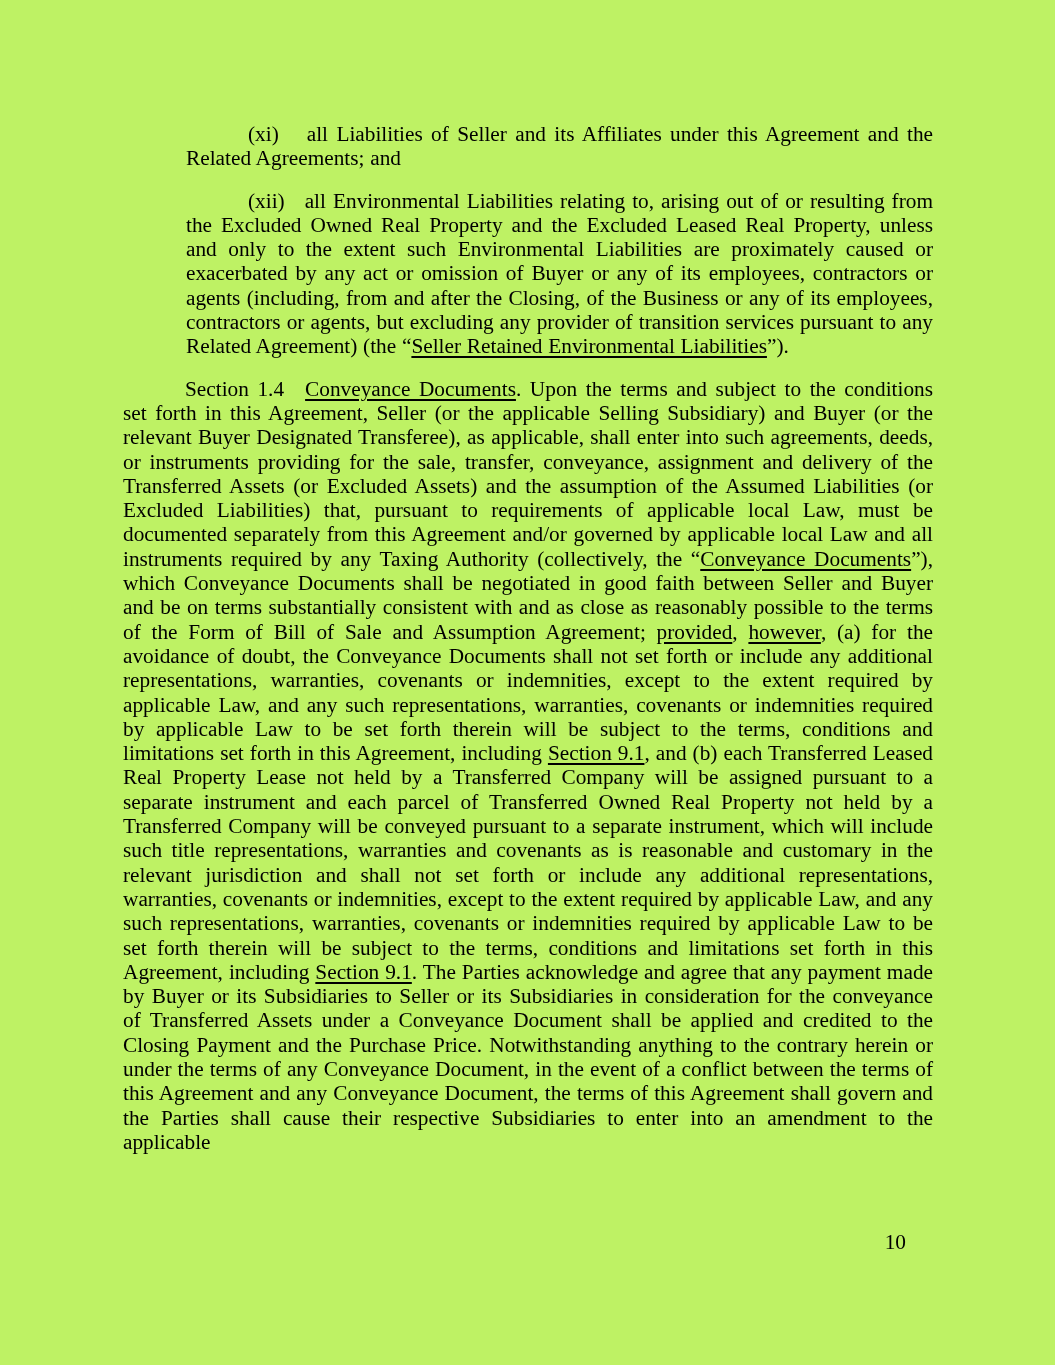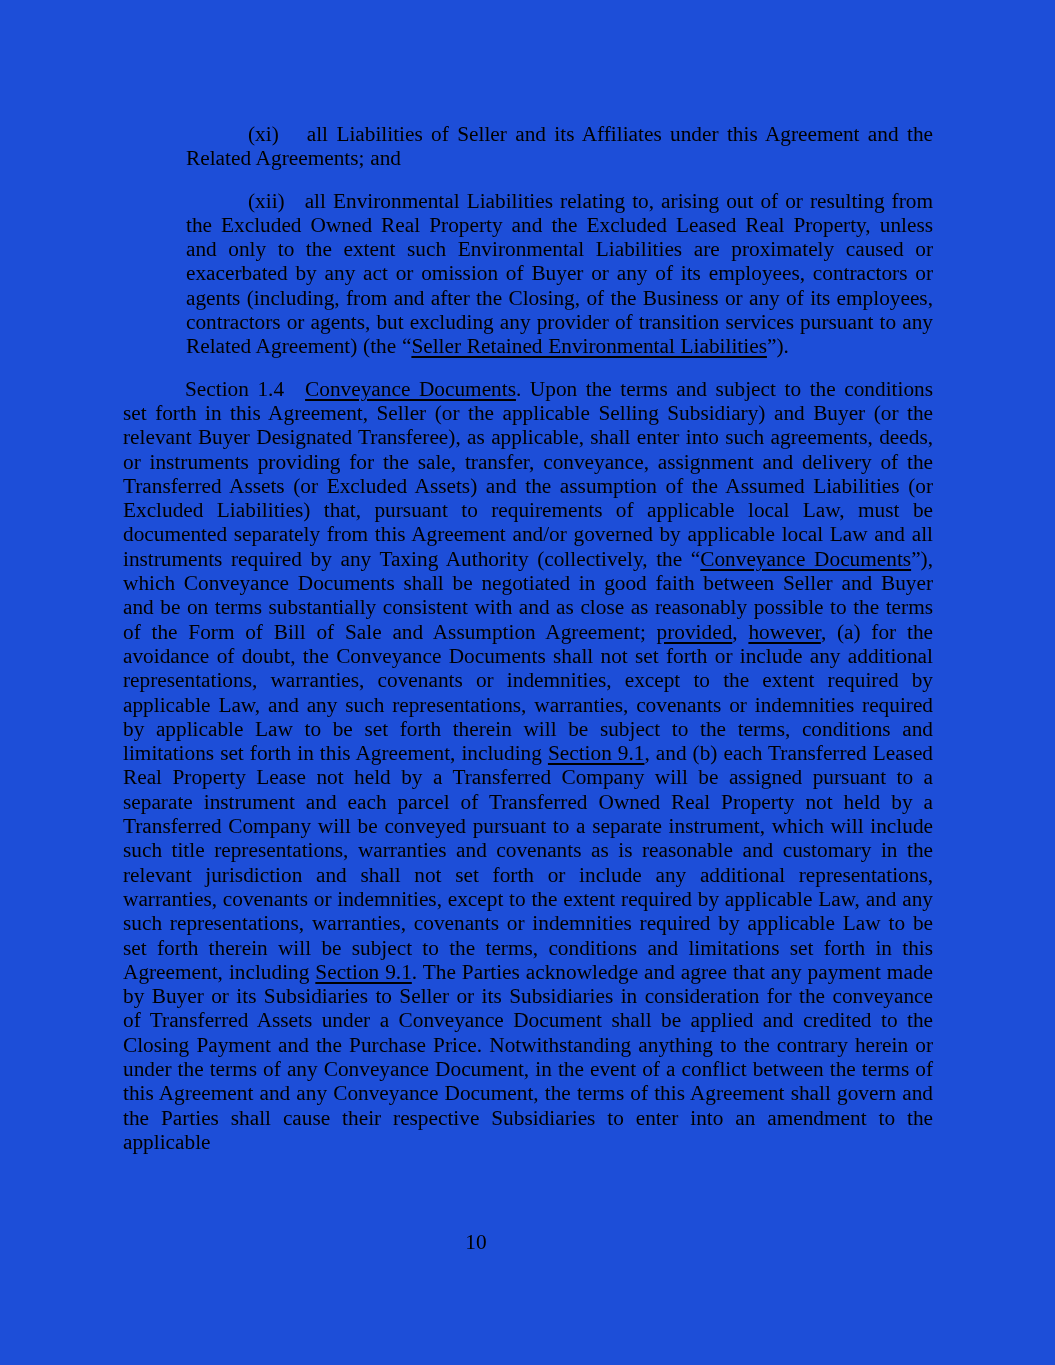--- a/index.html
+++ b/index.html
@@ -11,21 +11,21 @@
     overflow: hidden;
     font-family: "Liberation Serif", "DejaVu Serif", serif;
     color: #000000;
     -webkit-font-smoothing: antialiased;
   }
   .page {
     position: absolute;
     left: 0; top: 0;
     width: 1055px;
     height: 1365px;
-    background: #1d4ed8;
+    background: #bef264;
   }
   .text-block {
     position: absolute;
     left: 123px;
     top: 122px;
     width: 810px;
   }
   p.para {
     margin: 0 0 18px 0;
     font-size: 21.3px;
@@ -42,24 +42,23 @@
   .run-underline { text-decoration: underline; text-underline-offset: 3px; }
   .tab { display: inline-block; width: 24px; }
   #clause-xi .tab { width: 28px; }
   #clause-xii .tab { width: 20px; }
   #section-1-4 .tab { width: 21px; }
   .footer {
     position: absolute;
     left: 0;
     top: 1230px;
     width: 906px;
-    text-align: center;
+    text-align: right;
     font-size: 21.3px;
     line-height: 24.3px;
-    padding-left: 23px;
   }
 </style>
 </head>
 <body>
 
 <div class="page">
   <div class="text-block">
       <p class="para indented" id="clause-xi"><span class="">(xi)</span><span class="tab"></span><span class="">all Liabilities of Seller and its Affiliates under this Agreement and the Related Agreements; and</span></p>
       <p class="para indented" id="clause-xii"><span class="">(xii)</span><span class="tab"></span><span class="">all Environmental Liabilities relating to, arising out of or resulting from the Excluded Owned Real Property and the Excluded Leased Real Property, unless and only to the extent such Environmental Liabilities are proximately caused or exacerbated by any act or omission of Buyer or any of its employees, contractors or agents (including, from and after the Closing, of the Business or any of its employees, contractors or agents, but excluding any provider of transition services pursuant to any Related Agreement) (the “</span><span class="run-underline">Seller Retained Environmental Liabilities</span><span class="">”).</span></p>
       <p class="para" id="section-1-4"><span class="run-bold ">Section 1.4</span><span class="tab"></span><span class="run-bold run-underline">Conveyance Documents</span><span class="run-bold ">.</span><span class=""> Upon the terms and subject to the conditions set forth in this Agreement, Seller (or the applicable Selling Subsidiary) and Buyer (or the relevant Buyer Designated Transferee), as applicable, shall enter into such agreements, deeds, or instruments providing for the sale, transfer, conveyance, assignment and delivery of the Transferred Assets (or Excluded Assets) and the assumption of the Assumed Liabilities (or Excluded Liabilities) that, pursuant to requirements of applicable local Law, must be documented separately from this Agreement and/or governed by applicable local Law and all instruments required by any Taxing Authority (collectively, the “</span><span class="run-underline">Conveyance Documents</span><span class="">”), which Conveyance Documents shall be negotiated in good faith between Seller and Buyer and be on terms substantially consistent with and as close as reasonably possible to the terms of the Form of Bill of Sale and Assumption Agreement; </span><span class="run-underline">provided</span><span class="">, </span><span class="run-underline">however</span><span class="">, (a) for the avoidance of doubt, the Conveyance Documents shall not set forth or include any additional representations, warranties, covenants or indemnities, except to the extent required by applicable Law, and any such representations, warranties, covenants or indemnities required by applicable Law to be set forth therein will be subject to the terms, conditions and limitations set forth in this Agreement, including </span><span class="run-underline">Section 9.1</span><span class="">, and (b) each Transferred Leased Real Property Lease not held by a Transferred Company will be assigned pursuant to a separate instrument and each parcel of Transferred Owned Real Property not held by a Transferred Company will be conveyed pursuant to a separate instrument, which will include such title representations, warranties and covenants as is reasonable and customary in the relevant jurisdiction and shall not set forth or include any additional representations, warranties, covenants or indemnities, except to the extent required by applicable Law, and any such representations, warranties, covenants or indemnities required by applicable Law to be set forth therein will be subject to the terms, conditions and limitations set forth in this Agreement, including </span><span class="run-underline">Section 9.1</span><span class="">. The Parties acknowledge and agree that any payment made by Buyer or its Subsidiaries to Seller or its Subsidiaries in consideration for the conveyance of Transferred Assets under a Conveyance Document shall be applied and credited to the Closing Payment and the Purchase Price. Notwithstanding anything to the contrary herein or under the terms of any Conveyance Document, in the event of a conflict between the terms of this Agreement and any Conveyance Document, the terms of this Agreement shall govern and the Parties shall cause their respective Subsidiaries to enter into an amendment to the applicable</span></p>

